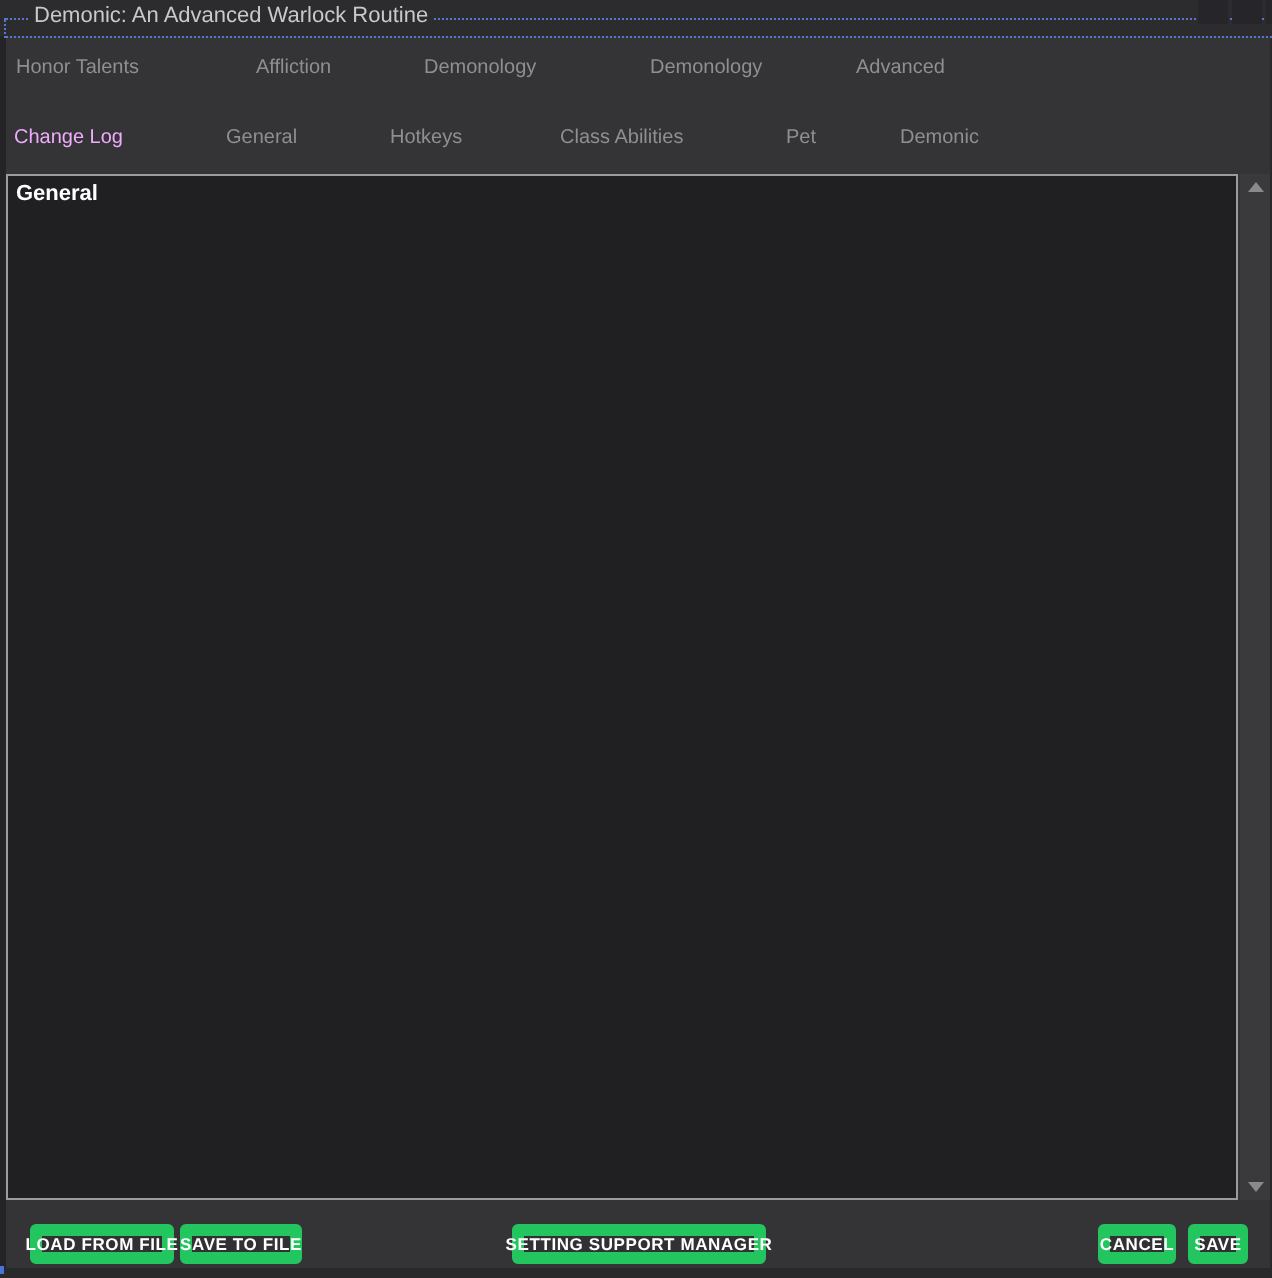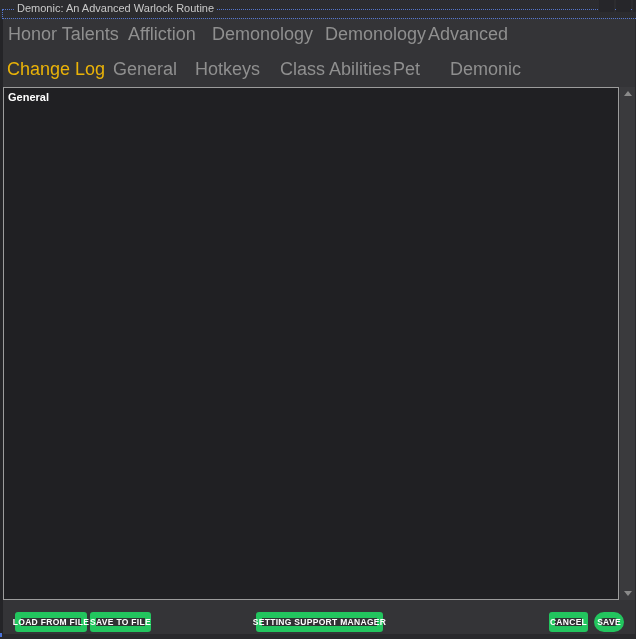--- a/index.html
+++ b/index.html
@@ -26,23 +26,23 @@
     background:#2c2c2f; padding:0 3px; white-space:nowrap;
   }
   .win-btns { position:absolute; right:0; top:0; display:flex; gap:2px; z-index:2; }
   .win-btn { width:15px; height:12px; background:#26262a; }
 
   
   .tabrow1 { position:absolute; left:0; top:18px; width:636px; height:32px; background:#343437; }
   .tabrow2 { position:absolute; left:0; top:50px; width:636px; height:37px; background:#343437; }
   .tab {
     position:absolute; top:50%; transform:translateY(-50%);
-    font-size:18px; color:#8f8f8f; white-space:nowrap; cursor:default;
+    font-size:10px; color:#8f8f8f; white-space:nowrap; cursor:default;
   }
-  .tab.active { color:#eab308;text-align:right; }
+  .tab.active { color:#f0abfc;text-align:right; }
 
   
   .textbox {
     position:absolute; left:3px; top:87px; width:614px; height:511px;
     background:#202023; border:1px solid #9c9c9c;
   }
   .textbox-label {
     position:absolute; left:4px; top:3px;
     font-size:11px; font-weight:600; color:#ffffff;
   }
@@ -67,21 +67,21 @@
     display:flex; align-items:center; justify-content:center;
     background:#313134; border:6px solid #22c55e; border-radius:3px;
     color:#ffffff; font-weight:700; font-size:8.5px; letter-spacing:0.3px;
     white-space:nowrap; cursor:default;
   }
   .btn-load    { left:15px;  width:72px; }
   .btn-savefile{ left:90px;  width:61px; }
   .btn-sharing { left:256px; width:127px; }
   .btn-discord { left:438px; width:86px; }
   .btn-cancel  { left:549px; width:39px; }
-  .btn-save    { left:594px; width:30px;border-radius:10px; }
+  .btn-save    { left:594px; width:30px; }
 </style>
 </head>
 <body>
 
 <div id="window">
 
   <div class="titlebar">
     <div class="focus-rect"></div>
     <span class="title-text">Demonic: An Advanced Warlock Routine</span>
     <div class="win-btns">

